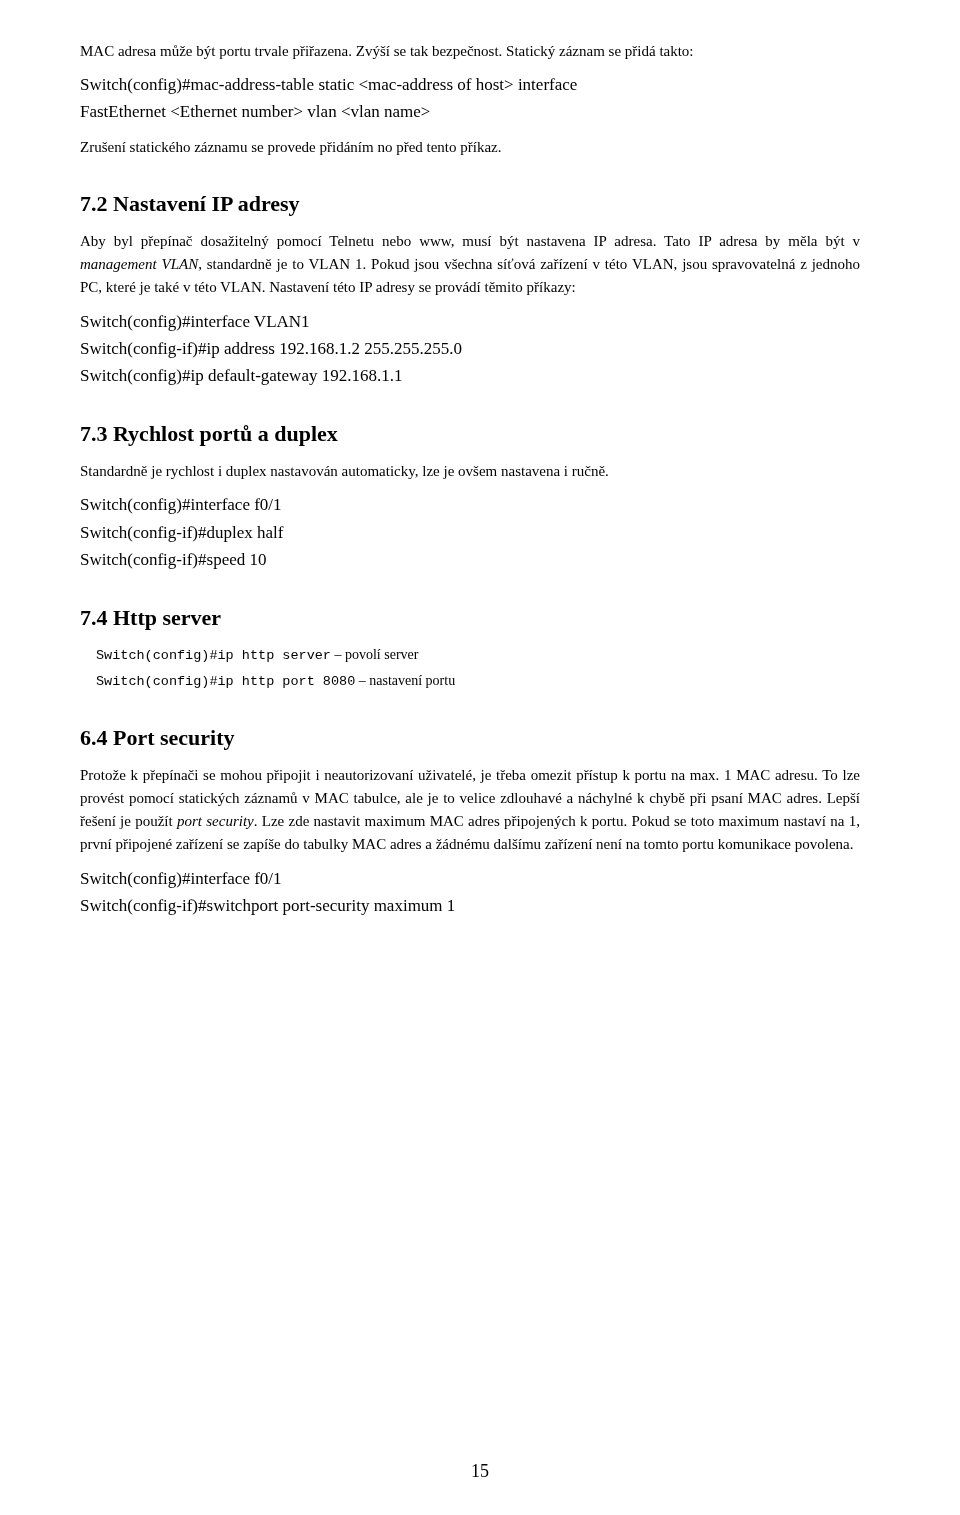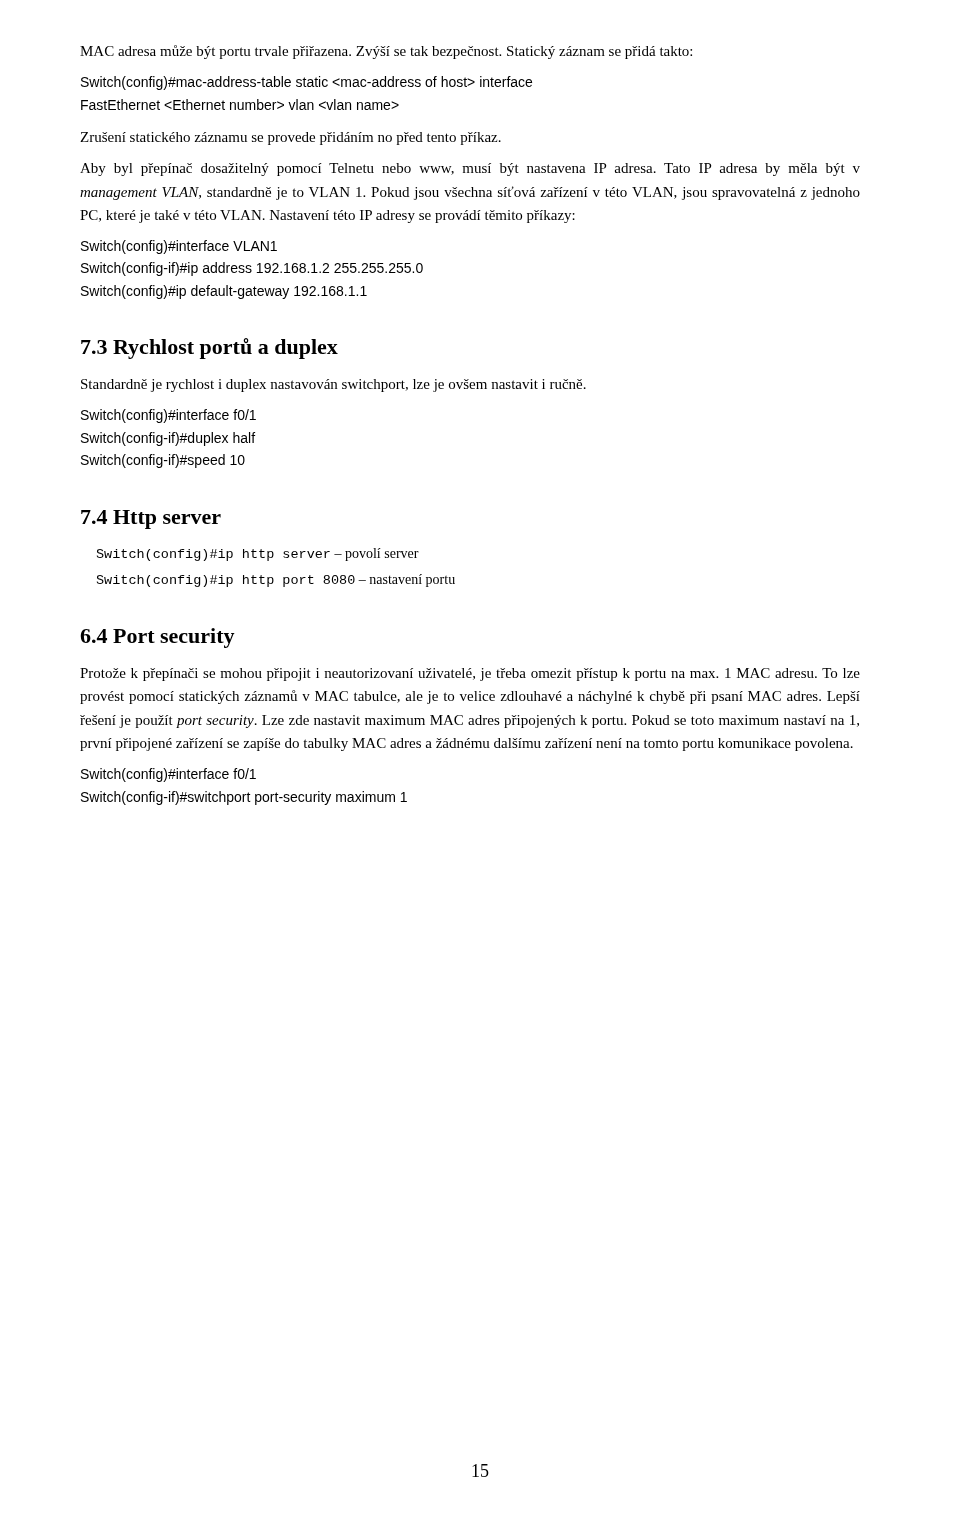--- a/index.html
+++ b/index.html
@@ -14,22 +14,22 @@
       font-size: 15px;
       line-height: 1.5;
     }
     .page {
       width: 960px;
       min-height: 1515px;
       padding: 40px 100px 60px 80px;
       position: relative;
     }
     .code-block {
-      font-family: Liberation Sans, sans-serif;
-      font-size: 14px;
+      font-family: Liberation Serif, serif;
+      font-size: 17px;
       line-height: 1.6;
       margin: 8px 0 10px 0;
       white-space: pre;
       display: block;
     }
     .section-heading {
       font-size: 22px;
       font-weight: bold;
       margin-top: 28px;
       margin-bottom: 10px;
@@ -65,29 +65,30 @@
 
 <div class="page">
 
   <p class="body-text">
     <span>MAC adresa může být portu trvale přiřazena. Zvýší se tak bezpečnost. Statický záznam se přidá takto:</span>
   </p>
   <code class="code-block">Switch(config)#mac-address-table static &lt;mac-address of host&gt; interface
 FastEthernet &lt;Ethernet number&gt; vlan &lt;vlan name&gt;</code>
   <p class="body-text">Zrušení statického záznamu se provede přidáním no před tento příkaz.</p>
 
+  <h2 class="section-heading">7.2  Nastavení IP adresy</h2>
   <p class="body-text">
     <span>Aby byl přepínač dosažitelný pomocí Telnetu nebo www, musí být nastavena IP adresa. Tato IP adresa by měla být v </span><span class="italic">management VLAN</span><span>, standardně je to VLAN 1. Pokud jsou všechna síťová zařízení v této VLAN, jsou spravovatelná z jednoho PC, které je také v této VLAN. Nastavení této IP adresy se provádí těmito příkazy:</span>
   </p>
   <code class="code-block">Switch(config)#interface VLAN1
 Switch(config-if)#ip address 192.168.1.2 255.255.255.0
 Switch(config)#ip default-gateway 192.168.1.1</code>
 
   <h2 class="section-heading">7.3  Rychlost portů a duplex</h2>
-  <p class="body-text">Standardně je rychlost i duplex nastavován switchport, lze je ovšem nastavit i ručně.</p>
+  <p class="body-text">Standardně je rychlost i duplex nastavován automaticky, lze je ovšem nastavena i ručně.</p>
   <code class="code-block">Switch(config)#interface f0/1
 Switch(config-if)#duplex half
 Switch(config-if)#speed 10</code>
 
   <h2 class="section-heading">7.4  Http server</h2>
   <div style="margin: 8px 0 10px 0;">
     <div class="mixed-line">
       <span>Switch(config)#ip http server</span><span class="normal-text"> – povolí server</span>
     </div>
     <div class="mixed-line">

